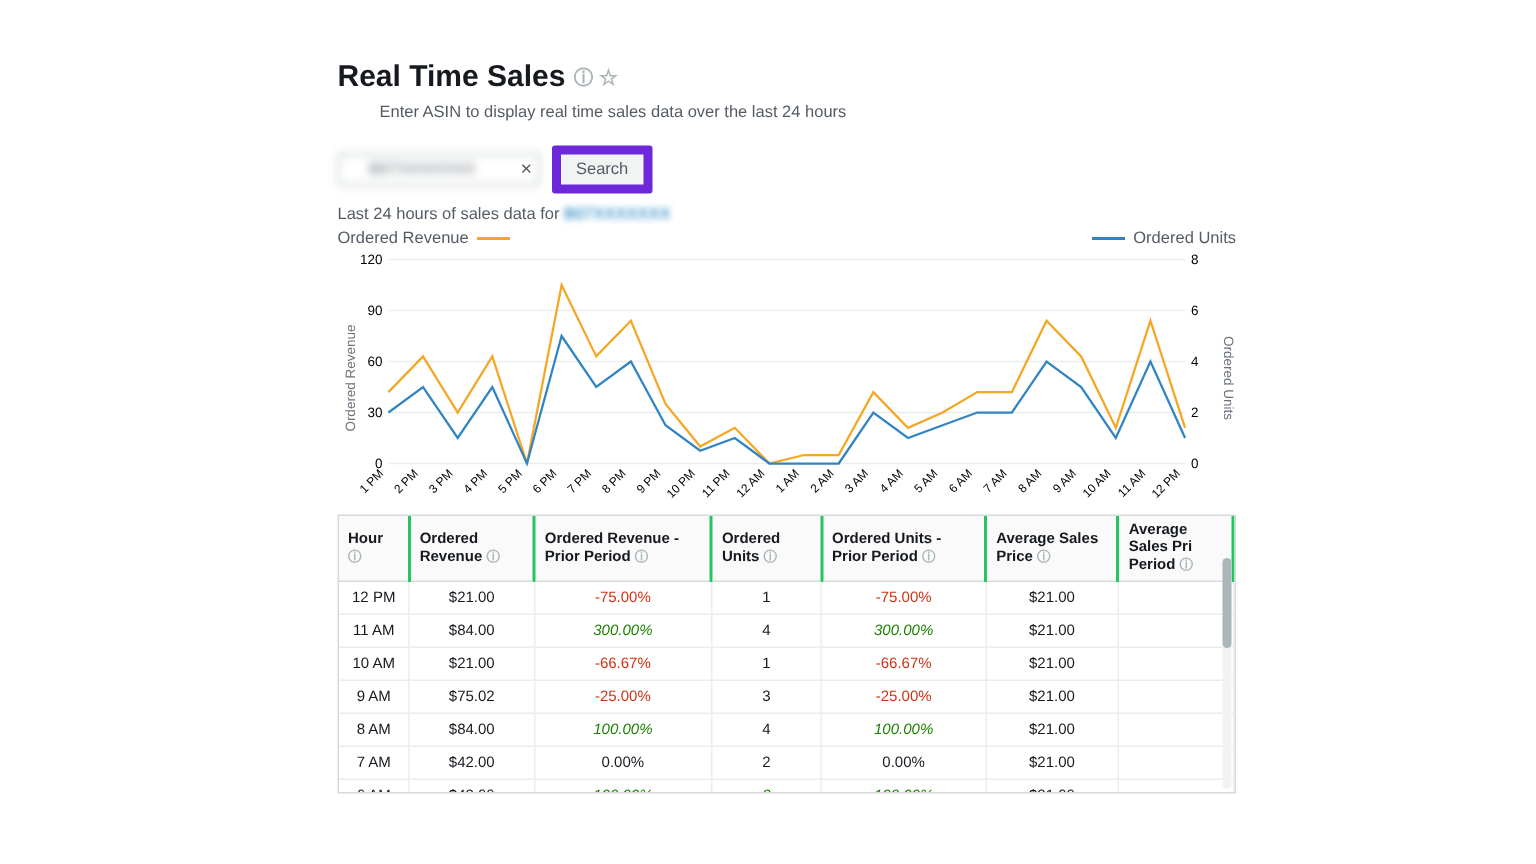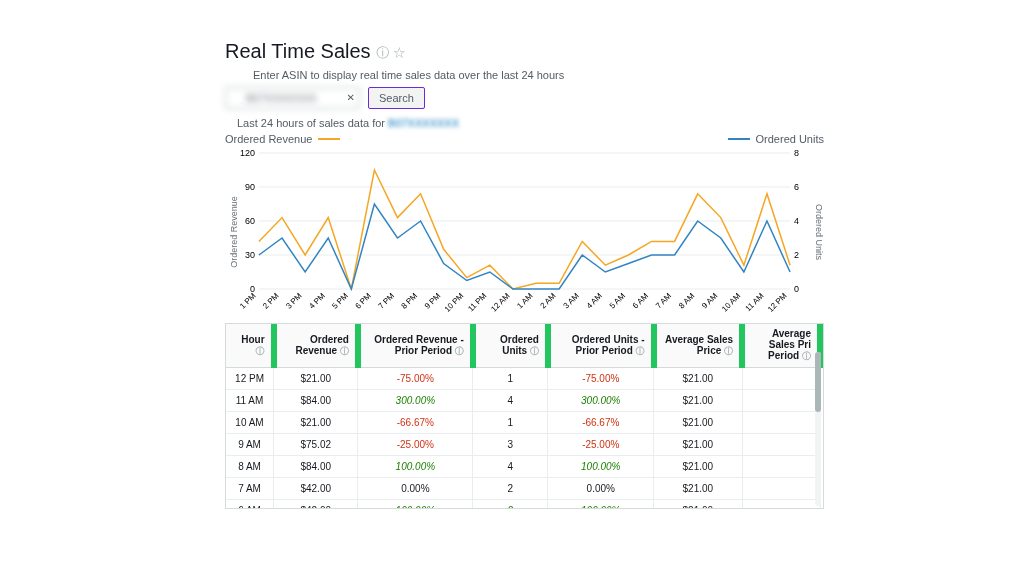--- a/index.html
+++ b/index.html
@@ -12,26 +12,26 @@
     background: #fff;
     width: 1024px;
     height: 576px;
     overflow: hidden;
   }
   .page {
     padding: 40px 200px 0 225px;
   }
   h1 {
     font-size: 20px;
-    font-weight: 400;
+    font-weight: 700;
     color: #16191f;
     margin: 0 0 6px 0;
   }
   h1 .iconset { font-size: 13px; color: #aab7b8; vertical-align: 1px; }
-  .subhead { color: #545b64; margin-bottom: 6px; font-size: 11px; padding-left: 28px; }
+  .subhead { color: #545b64; margin-bottom: 16px; font-size: 11px; padding-left: 28px; }
   .searchrow { display: flex; gap: 8px; align-items: center; margin-bottom: 8px; }
   .searchbox {
     position: relative;
     width: 135px;
   }
   .searchbox input {
     width: 100%;
     padding: 4px 18px 4px 20px;
     border: 1px solid #aab7b8;
     border-radius: 2px;
@@ -40,28 +40,28 @@
     background: #fff;
   }
   .searchbox .mag {
     position: absolute; left: 5px; top: 5px; font-size: 11px; color: #545b64;
   }
   .searchbox .clr {
     position: absolute; right: 5px; top: 5px; font-size: 10px; color: #545b64; cursor: pointer;
   }
   .btn {
     padding: 4px 10px;
-    border: 1px solid #6d28d9;
+    border: 6px solid #6d28d9;
     border-radius: 2px;
     background: #f2f3f3;
     font-size: 11px;
     color: #545b64;
     cursor: pointer;
   }
-  .status { font-size: 11px; color: #545b64; margin-bottom: 4px; margin-left: 12px; }
+  .status { font-size: 11px; color: #545b64; margin-bottom: 4px; }
   .status .asin { color: #0073bb; filter: blur(2px); }
   .legend {
     display: flex; justify-content: space-between; font-size: 11px; color: #545b64;
     margin-bottom: 2px;
   }
   .lg { display: flex; align-items: center; gap: 6px; }
   .swatch { width: 22px; border-top: 2px solid; }
   .chart {
     position: relative;
     width: 100%;
@@ -82,22 +82,22 @@
     border-collapse: collapse;
     width: 100%;
     font-size: 10px;
   }
   thead th {
     background: #fafafa;
     color: #16191f;
     font-weight: 700;
     padding: 4px 6px;
     border-bottom: 1px solid #d5dbdb;
-    border-right: 6px solid #22c55e;
-    text-align: right;
+    border-right: 2px solid #22c55e;
+    text-align: left;
     vertical-align: middle;
   }
   tbody td {
     padding: 5px 8px;
     border-bottom: 1px solid #eaeded;
     border-right: 1px solid #eaeded;
     text-align: center;
     white-space: nowrap;
   }
   tbody td:first-child { text-align: center; }

